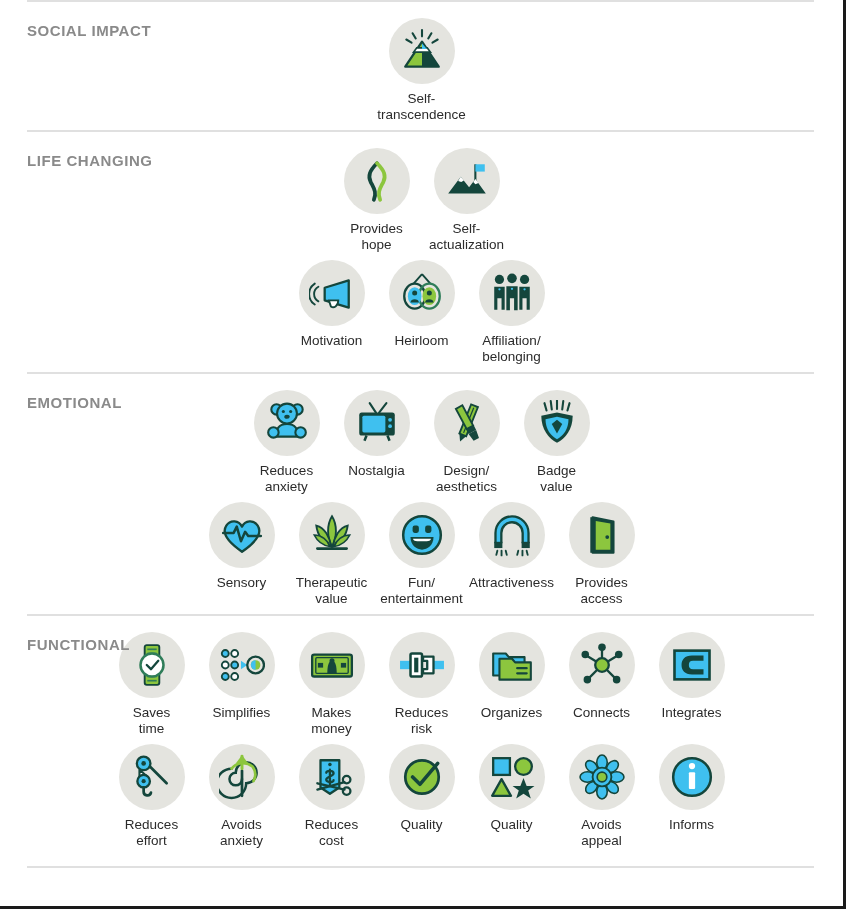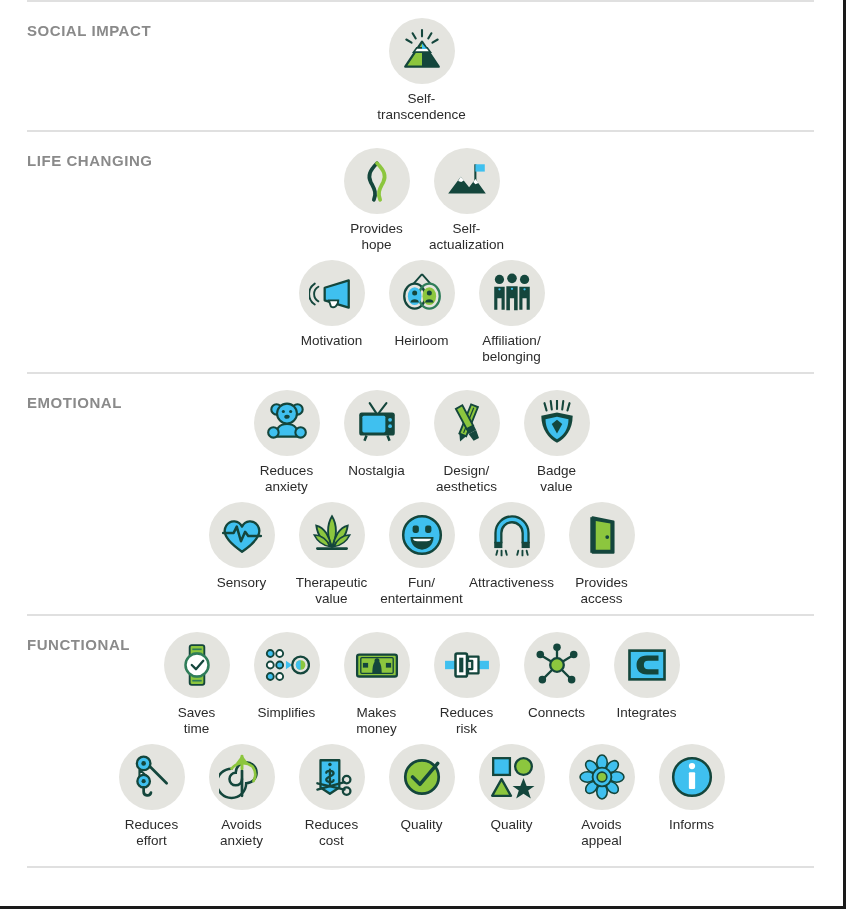--- a/index.html
+++ b/index.html
@@ -403,20 +403,33 @@
                   <rect x="14.5" y="15" width="4" height="14" fill="#14463c"></rect>
                   <path d="M23 14 L33 14 L33 30 L23 30 L23 26 L27 26 L27 18 L23 18 Z" fill="#ffffff" stroke="#14463c" stroke-width="2.2" stroke-linejoin="round"></path>
                 </svg>
               </div>
               <div class="cap">Reduces
 risk</div>
             </div>
             <div class="cell">
               <div class="badge">
                 <svg width="46" height="46" viewBox="0 0 44 44">
+                  <path d="M4 11 L16 11 L19 14.5 L34 14.5 L34 32 L4 32 Z" fill="#3fc0ef" stroke="#14463c" stroke-width="2" stroke-linejoin="round"></path>
+                  <path d="M10 16 L22 16 L25 19.5 L40 19.5 L40 36 L10 36 Z" fill="#8cc63e" stroke="#14463c" stroke-width="2" stroke-linejoin="round"></path>
+                  <g stroke="#14463c" stroke-width="2.2" stroke-linecap="round">
+                    <line x1="27" y1="25" x2="36" y2="25"></line>
+                    <line x1="27" y1="30" x2="36" y2="30"></line>
+                  </g>
+                </svg>
+              </div>
+              <div class="cap">Organizes</div>
+            </div>
+            <div class="cell">
+              <div class="badge">
+                <svg width="46" height="46" viewBox="0 0 44 44">
                   <g stroke="#14463c" stroke-width="2.2" stroke-linecap="round">
                     <line x1="22" y1="22" x2="22" y2="6"></line>
                     <line x1="22" y1="22" x2="7" y2="13"></line>
                     <line x1="22" y1="22" x2="37" y2="13"></line>
                     <line x1="22" y1="22" x2="9" y2="35"></line>
                     <line x1="22" y1="22" x2="35" y2="35"></line>
                   </g>
                   <g fill="#14463c">
                     <circle cx="22" cy="5" r="3.6"></circle>
                     <circle cx="6" cy="12" r="3.6"></circle>

